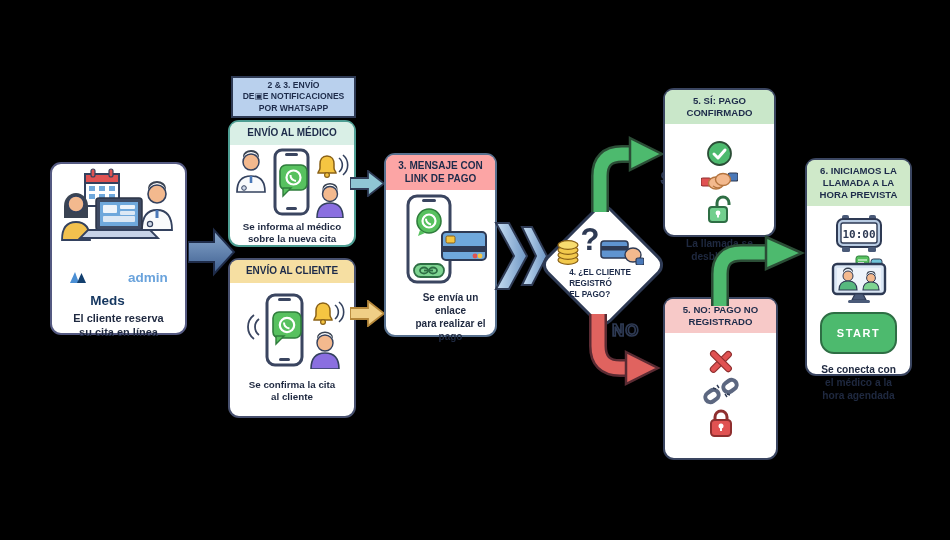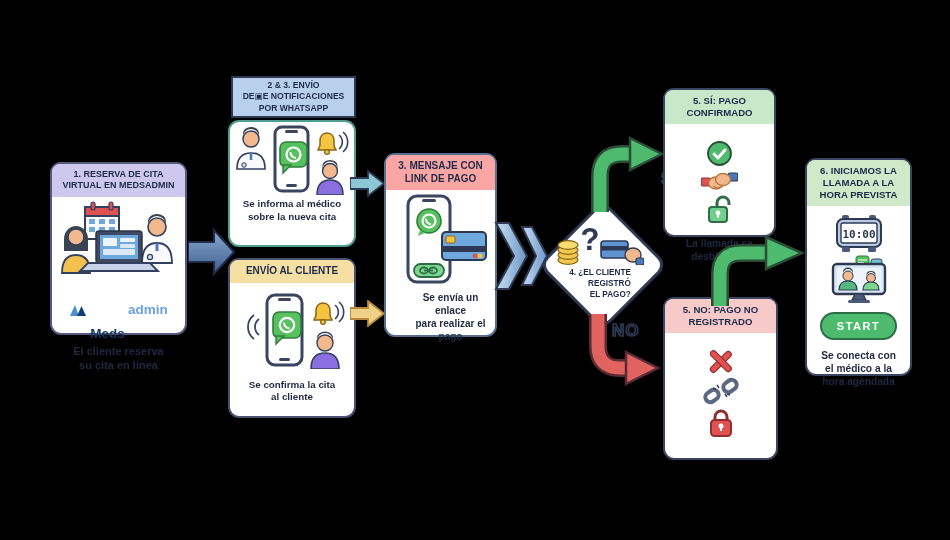--- a/index.html
+++ b/index.html
@@ -13,33 +13,31 @@
   svg{display:block;}
   .abs{position:absolute;}
   .branch-label{position:absolute;font-weight:800;color:transparent;
     -webkit-text-stroke:1.7px #2e3a54;letter-spacing:1px;}
   #diamond-bg{position:absolute;left:557px;top:219px;width:86px;height:86px;background:#fff;
     border:3px solid #2e3a54;border-radius:12px;transform:rotate(45deg);}
   #diamond-content{position:absolute;left:543px;top:213px;width:114px;height:98px;
     display:flex;flex-direction:column;align-items:center;justify-content:center;}
   .qmark{font-size:31px;font-weight:800;color:#2e3a54;line-height:1;margin:0 1px 10px;}
   .start-pill{display:inline-block;background:#4dba6e;border:2px solid #2e6e44;border-radius:14px;
-    color:#fff;font-weight:bold;font-size:11px;letter-spacing:1.5px;padding:6px 15px;}
+    color:#fff;font-weight:bold;font-size:11px;letter-spacing:1.5px;padding:13px 15px;}
   .logo-row{display:flex;align-items:center;justify-content:center;gap:3px;margin:2px 0 3px;}
   .logo-meds{font-weight:bold;font-size:13.5px;color:#14365f;margin-top:47px;}
   .logo-admin{font-weight:bold;font-size:13.5px;color:#6aa3dc;}
 </style>
 </head>
 <body>
 
 <div id="stage">
 
   <div class="box" style="left:50px;top:162px;width:137px;height:173px;border:2.5px solid #555a82;">
-    <div class="hdr" style="background:#cfc8ee;font-size:9px;">1. RESERVA DE CITA
-VIRTUAL EN MEDSADMIN</div>
     <div class="ill" style="margin-top:4px;">
       <svg width="122" height="76" viewBox="0 0 122 76">
 
         <g>
           <rect x="27" y="6" width="34" height="32" rx="3" fill="#fff" stroke="#33415e" stroke-width="2"></rect>
           <path d="M27,6 h34 v9 h-34 z" fill="#e05252" stroke="#33415e" stroke-width="2"></path>
           <rect x="33" y="1" width="4" height="8" rx="2" fill="#e05252" stroke="#33415e" stroke-width="1.2"></rect>
           <rect x="51" y="1" width="4" height="8" rx="2" fill="#e05252" stroke="#33415e" stroke-width="1.2"></rect>
           <g fill="#6fa8dc">
             <rect x="31" y="18" width="6" height="5"></rect>
@@ -98,20 +96,21 @@
     <polygon points="0,15 26,15 26,3 46,25 26,47 26,35 0,35" fill="url(#steelg)" stroke="#1f2c49" stroke-width="2"></polygon>
   </svg>
 
   <div class="box" style="left:231px;top:76px;width:125px;height:42px;background:#b9d0ed;border:2px solid #2e3a54;border-radius:0;justify-content:center;">
     <div style="font-weight:bold;font-size:8.6px;text-align:center;white-space:pre-line;color:#1d2b4a;line-height:1.3;">2 &amp; 3. ENVÍO
 DE▣E NOTIFICACIONES
 POR WHATSAPP</div>
   </div>
 
   <div class="box" style="left:228px;top:120px;width:128px;height:127px;border:2.5px solid #4e9e93;">
+    <div class="hdr" style="background:#d9efe6;font-size:10px;">ENVÍO AL MÉDICO</div>
     <div class="ill" style="margin-top:3px;">
       <svg width="118" height="70" viewBox="0 0 118 70">
 
         <g>
           <circle cx="18" cy="14" r="8" fill="#f3b98e" stroke="#33415e" stroke-width="1.5"></circle>
           <path d="M10,12 a8,8 0 0 1 16,0 l0,-4 a8,6 0 0 0 -16,0 z" fill="#3a4352"></path>
           <path d="M4,44 q0,-16 14,-16 q14,0 14,16 z" fill="#f8fafc" stroke="#33415e" stroke-width="1.7"></path>
           <path d="M18,28 v7" stroke="#4a78b8" stroke-width="2.6"></path>
           <circle cx="11" cy="40" r="2.3" fill="#cfd9e8" stroke="#33415e" stroke-width="1"></circle>
         </g>
@@ -251,21 +250,21 @@
         <ellipse cx="12" cy="7" rx="10" ry="4.3" fill="#f7dc6f" stroke="#8a6116" stroke-width="1.2"></ellipse>
       </svg>
       <span class="qmark">?</span>
       <svg width="44" height="27" viewBox="0 0 44 27">
         <rect x="1" y="3" width="27" height="17" rx="3" fill="#5f94d0" stroke="#2e3a54" stroke-width="1.6"></rect>
         <rect x="1" y="8" width="27" height="4.5" fill="#2e3a54"></rect>
         <ellipse cx="33" cy="17" rx="8" ry="7" fill="#f3b98e" stroke="#2e3a54" stroke-width="1.4"></ellipse>
         <rect x="36" y="20" width="8" height="7" rx="2" fill="#4a78b8" stroke="#2e3a54" stroke-width="1.2"></rect>
       </svg>
     </div>
-    <div style="font-weight:bold;font-size:8.2px;text-align:right;white-space:pre-line;color:#1d2b4a;line-height:1.35;margin-top:2px;">4. ¿EL CLIENTE
+    <div style="font-weight:bold;font-size:8.2px;text-align:left;white-space:pre-line;color:#1d2b4a;line-height:1.35;margin-top:2px;">4. ¿EL CLIENTE
 REGISTRÓ
 EL PAGO?</div>
   </div>
 
   <svg class="abs" style="left:556px;top:130px;" width="112" height="84" viewBox="0 0 112 84">
     <path d="M44,82 L44,46 Q44,24 66,24 L76,24" fill="none" stroke="#2b4d36" stroke-width="18" stroke-linecap="butt"></path>
     <path d="M44,82 L44,46 Q44,24 66,24 L76,24" fill="none" stroke="#4dba6e" stroke-width="13"></path>
     <polygon points="74,8 106,24 74,40" fill="#4dba6e" stroke="#2b4d36" stroke-width="2.5"></polygon>
   </svg>
   <div class="branch-label" style="left:613px;top:170px;font-size:16px;margin-left:48px;">SÍ</div>

